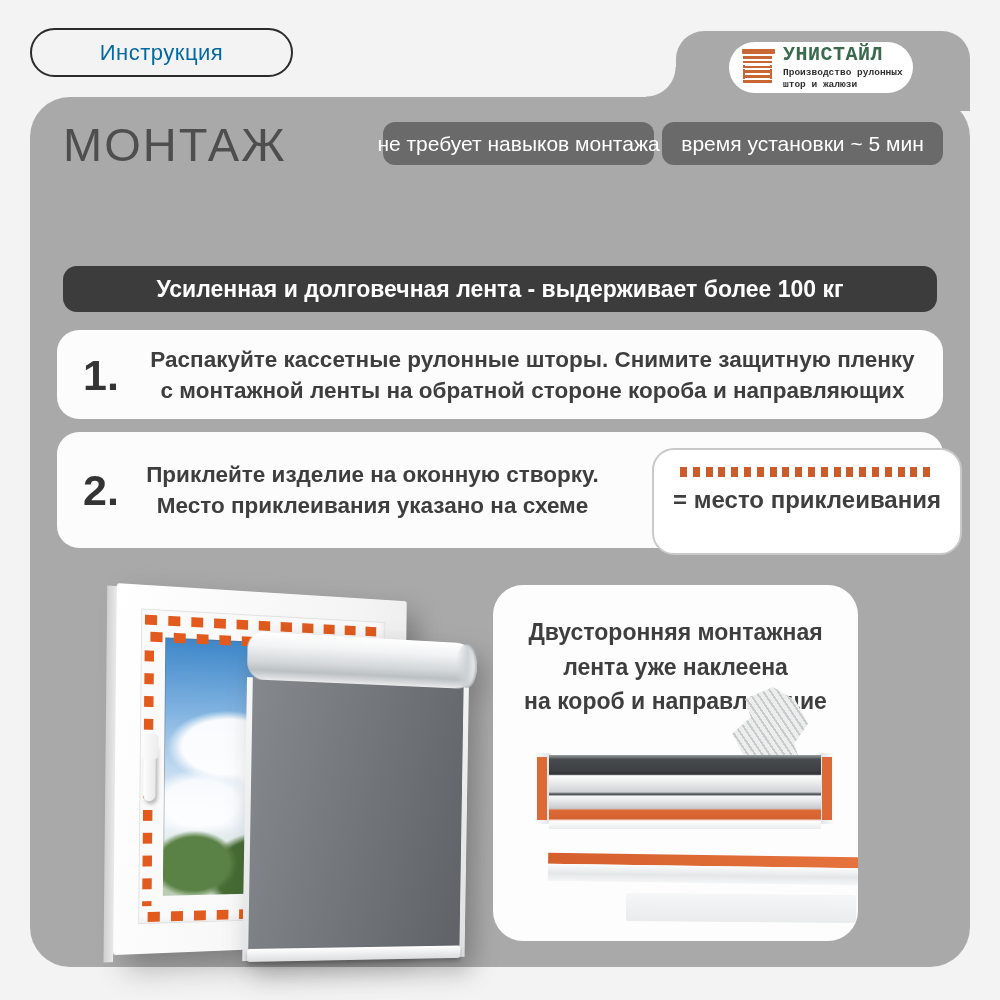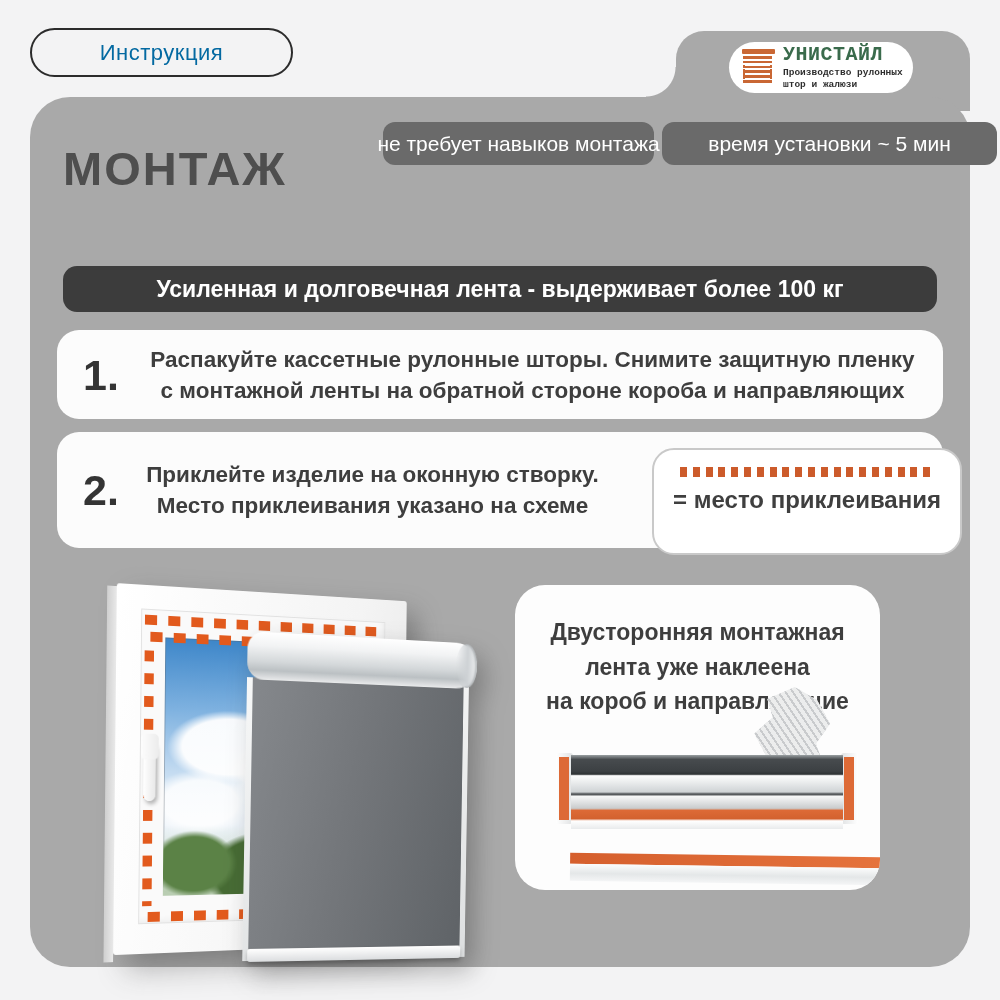--- a/index.html
+++ b/index.html
@@ -31,26 +31,26 @@
   .blinds-icon .slats{position:absolute;top:7px;left:1px;right:3px;bottom:3px;
     background:repeating-linear-gradient(180deg,#c96734 0 2.6px,transparent 2.6px 4.8px);
     border-left:2px dotted #c96734;border-right:2px dotted #c96734;}
   .logo-text{line-height:1;font-family:Liberation Mono, monospace;}
   .logo-name{font-size:20px;font-weight:bold;color:#3a6b4c;letter-spacing:.5px;}
   .logo-tagline{font-size:9.5px;font-weight:bold;color:#2e2e2e;line-height:1.2;margin-top:2px;}
 
   
   .panel{left:30px;top:97px;width:940px;height:870px;background:#a9a9a9;border-radius:40px;}
 
-  .montage-title{left:33px;top:20px;font-size:47px;font-weight:bold;color:#4e4e4e;letter-spacing:2px;margin-top:24px;}
+  .montage-title{left:33px;top:20px;font-size:47px;font-weight:normal;color:#4e4e4e;letter-spacing:2px;}
   .badge{height:43px;background:#6a6a6a;border-radius:12px;color:#ffffff;
     display:flex;align-items:center;justify-content:center;font-size:21px;font-weight:normal;
     white-space:nowrap;box-sizing:border-box;}
   .badge1{left:353px;top:25px;width:271px;}
-  .badge2{left:632px;top:25px;width:335px;}
+  .badge2{left:632px;top:25px;width:281px;}
 
   .intro{left:0;top:92px;width:940px;text-align:center;font-size:23px;font-weight:bold;
     color:#484848;line-height:1.32;}
   .intro span{display:block;}
 
   .banner{left:33px;top:169px;width:874px;height:46px;background:#3c3c3c;border-radius:14px;
     display:flex;align-items:center;justify-content:center;color:#ffffff;font-size:23px;font-weight:bold;}
 
   .step-card{background:#fcfcfc;border-radius:22px;}
   .step1{left:27px;top:233px;width:886px;height:89px;}
@@ -62,21 +62,21 @@
   .step-text span{display:block;}
   .step2 .step-text{left:85px;right:340px;}
 
   .legend-box{position:absolute;left:595px;top:16px;width:310px;height:107px;background:#ffffff;
     border:2px solid #c9c9c9;border-radius:22px;box-sizing:border-box;}
   .legend-dashes{width:254px;height:10px;margin:17px auto 0;
     background:repeating-linear-gradient(90deg,#cc5b2b 0 7px,transparent 7px 12.8px);}
   .legend-label{text-align:center;font-size:24px;font-weight:bold;color:#3f3f3f;margin-top:9px;}
 
   
-  .note-card{left:485px;top:488px;width:365px;height:305px;background:#fdfdfd;border-radius:30px;overflow:hidden;}
+  .note-card{left:463px;top:488px;width:365px;height:356px;background:#fdfdfd;border-radius:30px;overflow:hidden;}
   .note-text{margin-top:30px;text-align:center;font-size:23px;font-weight:bold;color:#3e3e3e;line-height:1.5;}
   .note-text span{display:block;}
 
   .film{position:absolute;left:238px;top:102px;width:80px;height:72px;transform:rotate(8deg);
     background:
       repeating-linear-gradient(48deg,#eceded 0 4px,#c9cbcd 4px 6px),
       repeating-linear-gradient(-33deg,rgba(245,246,246,.8) 0 5px,rgba(200,202,204,.8) 5px 8px);
     clip-path:polygon(22% 100%,4% 72%,24% 46%,14% 22%,46% 0%,76% 14%,96% 44%,82% 74%,94% 100%);}
   .cassette{position:absolute;left:41px;top:168px;width:302px;height:76px;}
   .cassette .cap{position:absolute;top:0;bottom:5px;width:17px;background:linear-gradient(90deg,#ffffff,#e0e2e3);border-radius:3px;}

